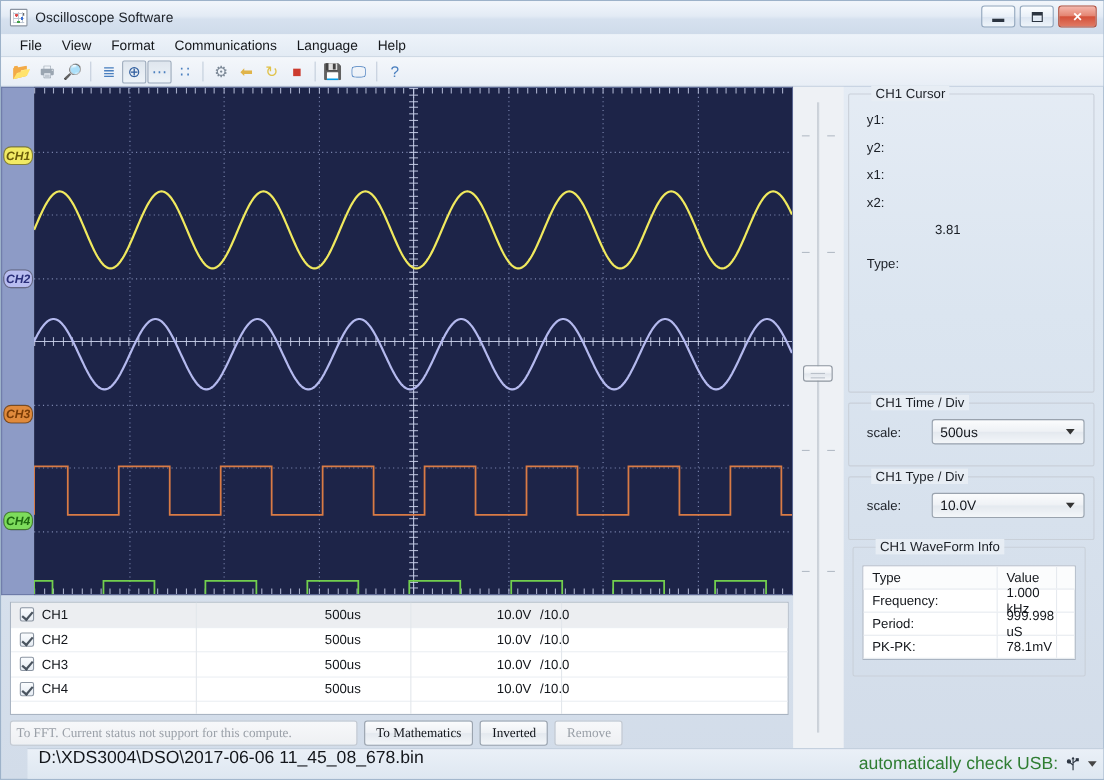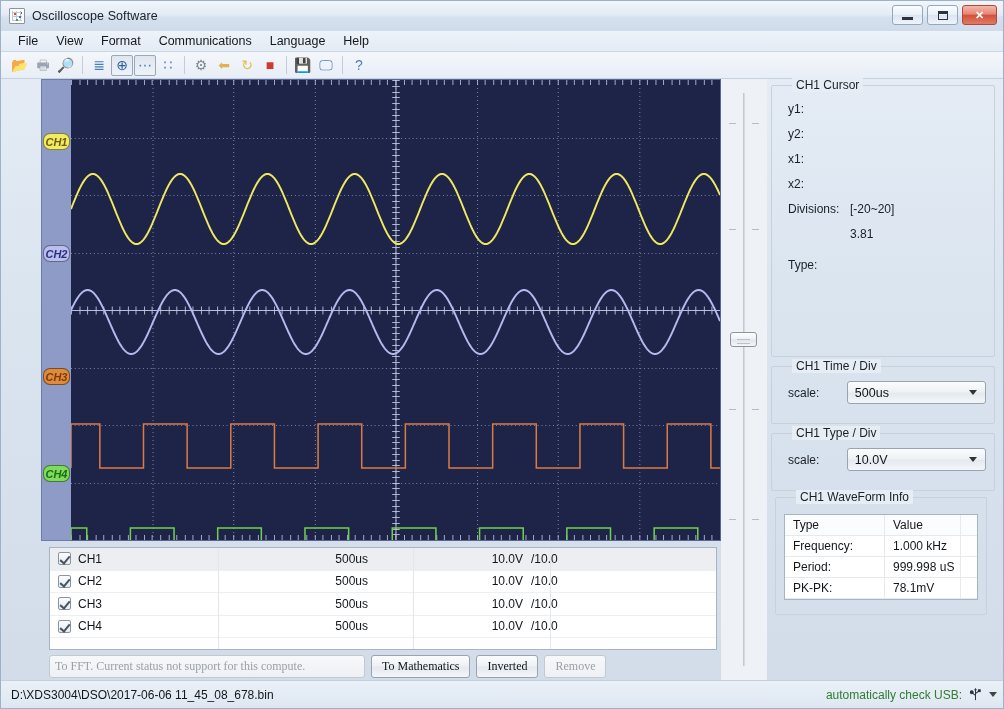--- a/index.html
+++ b/index.html
@@ -76,21 +76,21 @@
     padding-left:8px; gap:1px;
     background: linear-gradient(180deg,#f4f7fb 0%, #e8eef6 100%);
     border-bottom:1px solid #c6d2e1;
   }
   .tbtn { width:22px;height:21px; display:flex;align-items:center;justify-content:center;
           border:1px solid transparent; border-radius:2px; position:relative;}
   .tbtn.pressed { border-color:#9aa8ba; background:linear-gradient(180deg,#dfe6ee,#eef3f8); }
   .tsep { width:1px; height:18px; background:#c2cddb; margin:0 4px; }
   
   #body-split { flex:1 1 auto; display:flex; min-height:0; }
-  #left-col { display:flex; flex-direction:column; min-width:0;padding-left:40px; }
+  #left-col { display:flex; flex-direction:column; min-width:0; }
   #scope-row { display:flex; flex:0 0 462px; }
   
   #ch-gutter {
     width:30px; flex:0 0 30px; background:#8d9bc6;
     border:1px solid #6d7ba8; border-right:none;
     position:relative;
   }
   .ch-tag {
     position:absolute; left:1px; width:27px; height:17px;
     border-radius:7px; display:flex;align-items:center;justify-content:center;
@@ -172,30 +172,30 @@
     background: linear-gradient(180deg,#fbfcfd 0%,#eef1f5 48%,#e4e9ef 52%,#f3f6f9 100%);
     font-family: Liberation Serif, serif;
   }
   .btn.disabled { color:#9aa0a8; background:linear-gradient(180deg,#f7f8fa,#eef0f3); border-color:#c3c9d1;}
   .btn.fft { flex:0 0 316px; justify-content:flex-start; padding-left:5px; }
   
   #wf-info { flex:0 0 118px; margin:6px 8px 0 4px; position:relative; }
   #wf-table { border:1px solid #a9b4c2; background:#fff; margin-top:6px; }
   .wf-row { height:21px; display:flex; align-items:center; font-size:12px; color:#13161b; border-bottom:1px solid #e6eaef;}
   .wf-row.head { background:#fbfcfd; }
-  .wf-row .k { width:100px; padding-left:8px; border-right:1px solid #e6eaef; height:100%; display:flex; align-items:center;}
+  .wf-row .k { width:122px; padding-left:8px; border-right:1px solid #e6eaef; height:100%; display:flex; align-items:center;}
   .wf-row .v { flex:1; padding-left:8px; border-right:1px solid #e6eaef; height:100%; display:flex; align-items:center;}
   .wf-row .x { width:16px; height:100%; }
   
   #statusbar {
-    flex:0 0 28px; display:flex; align-items:center; justify-content:space-between;
+    flex:0 0 28px; display:flex; justify-content:space-between;
     padding:0 6px 0 10px;
     background: linear-gradient(180deg,#eaf0f7 0%, #dee7f1 100%);
     border-top:1px solid #c4d0de;
-    font-size:12px; color:#13161b;
+    font-size:16px; color:#13161b;margin-left:24px;
   }
   #usb-status { display:flex; align-items:center; gap:6px; }
   #usb-status .txt { color:#2f7d32; }
   .usb-caret { width:0;height:0;border-left:4px solid transparent;border-right:4px solid transparent;border-top:5px solid #444;}
 </style>
 </head>
 <body>
 
 <div id="app-window">
 
@@ -707,24 +707,20 @@
             </div>
             <div class="cursor-row">
               <div class="lbl">x1:</div>
               <div class="val"></div>
             </div>
             <div class="cursor-row">
               <div class="lbl">x2:</div>
               <div class="val"></div>
             </div>
             <div class="cursor-row">
-              <div class="lbl">Divisions:</div>
-              <div class="val">[-20~20]</div>
-            </div>
-            <div class="cursor-row">
               <div class="lbl"></div>
               <div class="val">3.81</div>
             </div>
           </div>
         <div class="cursor-row" style="margin-top:6px;">
           <div class="lbl">Type:</div>
         </div>
       </div>
 
       <div class="groupbox" style="flex:0 0 58px; margin-top:9px;">

